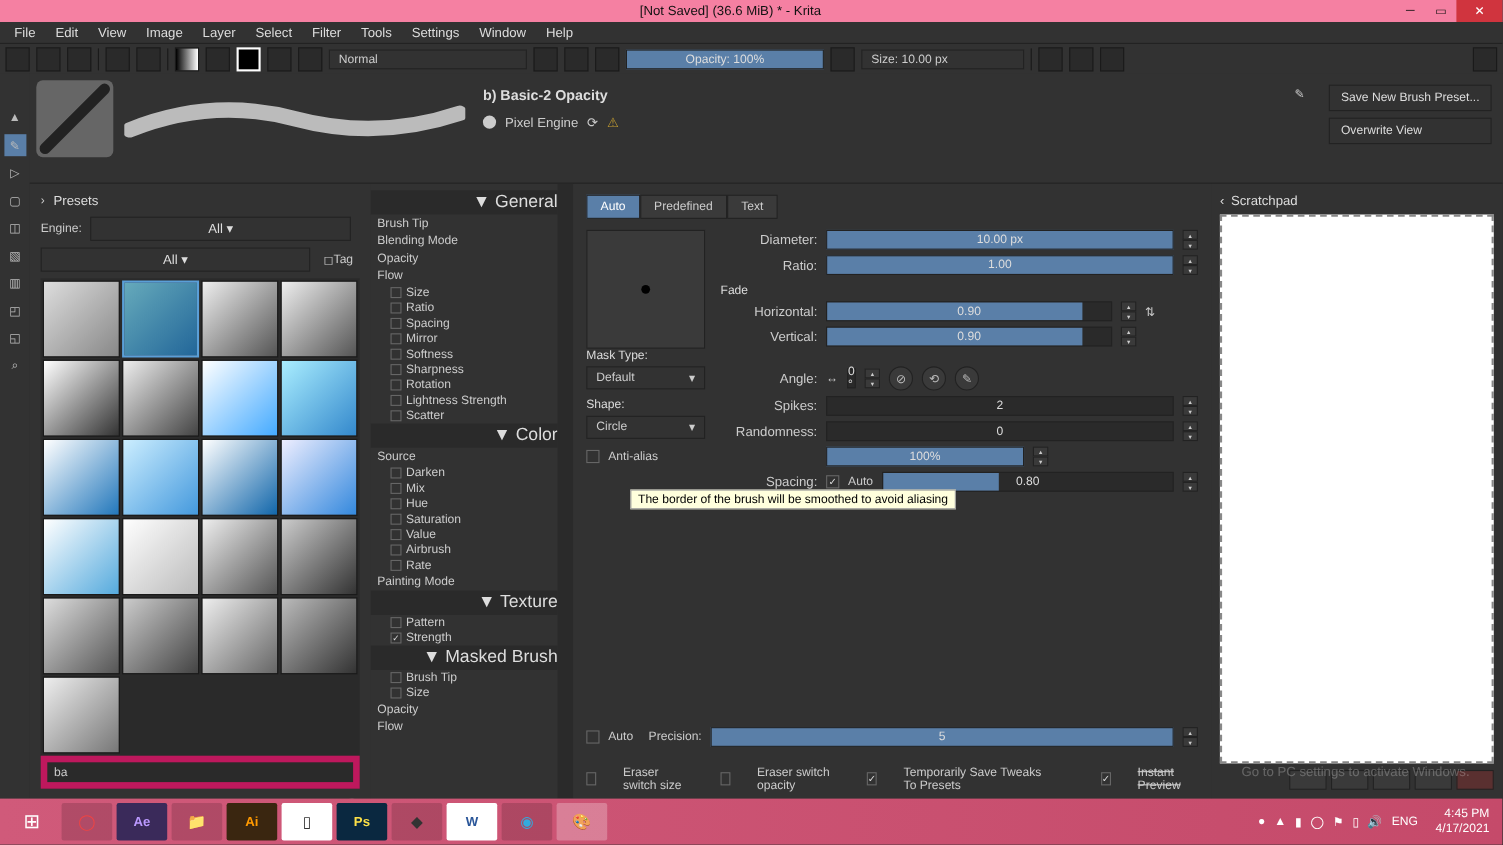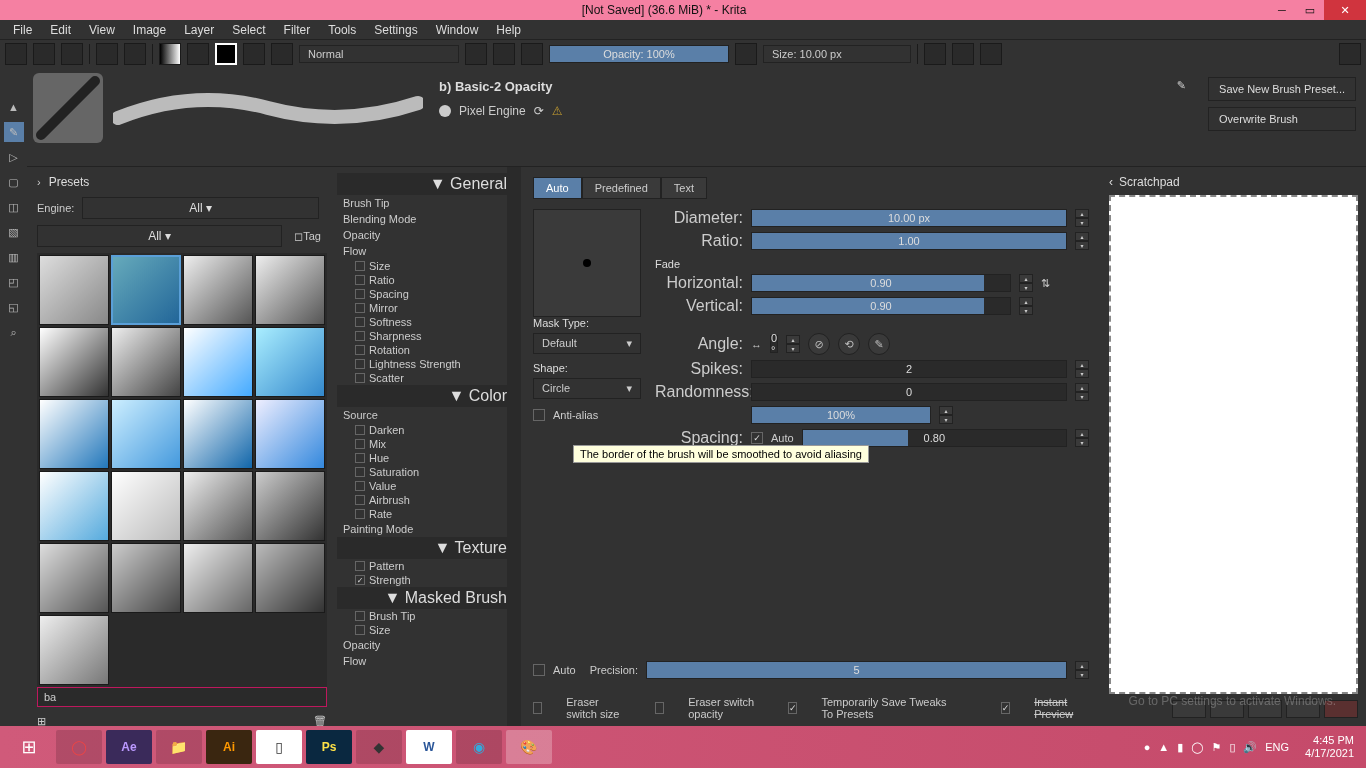--- a/index.html
+++ b/index.html
@@ -34,34 +34,34 @@
 .bd-body { flex: 1; display: flex; overflow: hidden; }
 .presets-panel { width: 310px; background: #323232; padding: 8px 10px; display: flex; flex-direction: column; }
 .presets-header { display: flex; align-items: center; gap: 8px; margin-bottom: 8px; }
 .presets-header .lbl { color: #ddd; font-size: 12px; }
 .engine-row { display: flex; align-items: center; gap: 8px; margin-bottom: 6px; }
 .engine-combo { flex: 1; background: #323232; border: 1px solid #222; padding: 3px 8px; color: #ddd; text-align: center; font-size: 12px; }
 .tag-row { display: flex; gap: 6px; margin-bottom: 6px; }
 .preset-grid { display: grid; grid-template-columns: repeat(4, 1fr); gap: 2px; background: #2a2a2a; padding: 2px; }
 .preset-item { aspect-ratio: 1; background: linear-gradient(135deg, #ddd, #888); border: 1px solid #1a1a1a; }
 .preset-item.sel { border: 2px solid #5a9fd8; background: linear-gradient(135deg, #6ab, #269); }
-.filter-input { margin-top: 8px; background: #2a2a2a; border: 1px solid #be185d; padding: 3px 6px; color: #ccc; width: 100%; font-size: 11px; }
+.filter-input { margin-top: 8px; background: #2a2a2a; border: 6px solid #be185d; padding: 3px 6px; color: #ccc; width: 100%; font-size: 11px; }
 .options-tree { width: 170px; background: #323232; padding: 6px 0; overflow-y: auto; font-size: 11px; }
 .tree-header { background: #2a2a2a; padding: 2px 0; text-align: right; color: #ddd; font-size: 16px; }
 .tree-cat { padding: 2px 6px; color: #ccc; }
 .tree-item { padding: 1px 6px 1px 18px; display: flex; align-items: center; gap: 4px; color: #ccc; }
 .tree-item .chk { width: 10px; height: 10px; border: 1px solid #666; display: inline-flex; align-items: center; justify-content: center; font-size: 8px; }
 .tree-item .chk.on::after { content: "✓"; color: #ddd; }
 .tree-scroll { width: 14px; background: #2a2a2a; }
 .settings-panel { flex: 1; background: #323232; padding: 10px 12px; position: relative; }
 .tabs { display: flex; gap: 0; margin-bottom: 10px; }
 .tab { padding: 4px 12px; background: #3a3a3a; border: 1px solid #222; color: #ccc; font-size: 11px; }
 .tab.active { background: #5a7fa8; color: #fff; }
 .row { display: flex; align-items: center; gap: 8px; margin-bottom: 5px; }
-.row .label { width: 88px; text-align: right; color: #ccc; font-size: 16px; }
+.row .label { width: 88px; text-align: right; color: #ccc; font-size: 12px; }
 .row .slider-val { flex: 1; height: 18px; background: #5a7fa8; border: 1px solid #222; display: flex; align-items: center; justify-content: center; color: #ddd; position: relative; font-size: 11px; }
 .row .slider-partial { background: #2a2a2a; }
 .row .slider-partial .fill { position: absolute; left: 0; top: 0; bottom: 0; background: #5a7fa8; }
 .row .slider-partial .txt { position: relative; z-index: 1; }
 .row .spin { width: 14px; display: flex; flex-direction: column; }
 .row .spin div { height: 9px; background: #3a3a3a; border: 1px solid #222; font-size: 6px; text-align: center; }
 .preview-box { width: 108px; height: 108px; background: #3a3a3a; border: 1px solid #222; display: flex; align-items: center; justify-content: center; }
 .preview-box .dot { width: 8px; height: 8px; background: #000; border-radius: 50%; }
 .combo-sm { background: #323232; border: 1px solid #222; padding: 3px 8px; color: #ccc; width: 108px; font-size: 11px; display: flex; justify-content: space-between; }
 .section-label { color: #ddd; margin: 4px 0; font-size: 11px; }
@@ -118,21 +118,21 @@
   <div class="tbtn"></div>
   <div class="divider"></div>
   <div class="tbtn"></div>
   <div class="tbtn"></div>
   <div class="divider"></div>
   <div class="tbtn" style="background:linear-gradient(90deg,#000,#fff)"></div>
   <div class="tbtn"></div>
   <div class="tbtn" style="background:#000;border:2px solid #fff"></div>
   <div class="tbtn"></div>
   <div class="tbtn"></div>
-  <div class="combo" style="width:160px">Normal</div>
+  <div class="combo" style="width:180px">Normal</div>
   <div class="tbtn"></div>
   <div class="tbtn"></div>
   <div class="tbtn"></div>
   <div class="slider" style="width:180px">Opacity: 100%</div>
   <div class="tbtn"></div>
   <div class="combo" style="width:148px">Size: 10.00 px</div>
   <div class="divider"></div>
   <div class="tbtn"></div>
   <div class="tbtn"></div>
   <div class="tbtn"></div>
@@ -176,21 +176,21 @@
           <span>⟳</span>
           <span style="color:#c8a030">⚠</span>
           <span style="flex:1"></span>
         </div>
       </div>
       <div style="padding:12px 12px 0 0">
         <div class="tbtn" style="display:flex;align-items:center;justify-content:center">✎</div>
       </div>
       <div class="bd-right-btns">
         <div class="btn">Save New Brush Preset...</div>
-        <div class="btn">Overwrite Brush</div>
+        <div class="btn">Overwrite View</div>
       </div>
     </div>
 
     <div class="bd-body">
 
       <div class="presets-panel">
         <div class="presets-header">
           <div class="tbtn" style="display:flex;align-items:center;justify-content:center">›</div>
           <div class="lbl">Presets</div>
         </div>

